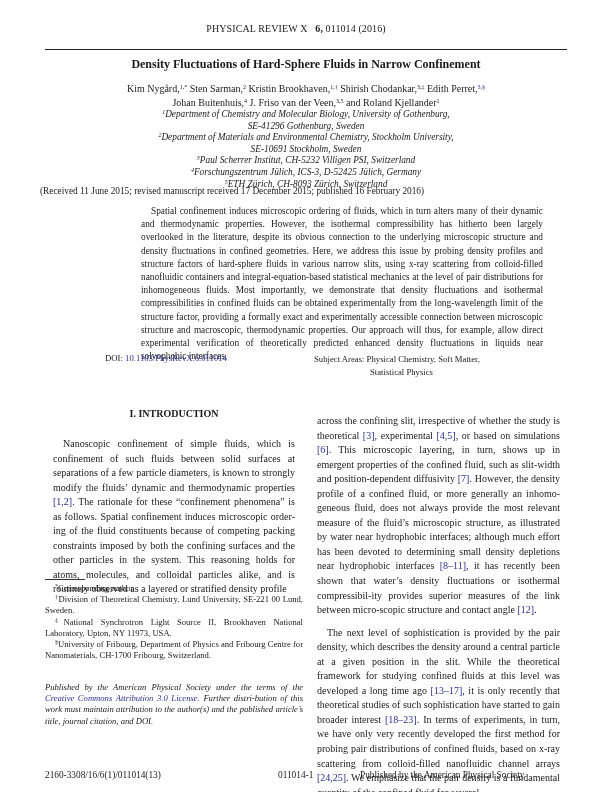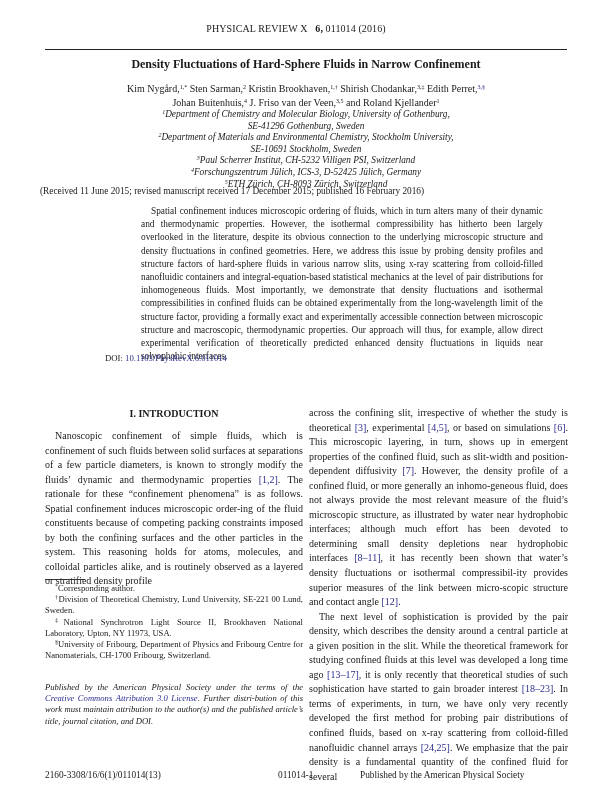--- a/index.html
+++ b/index.html
@@ -16,21 +16,21 @@
   .received { top: 186px; left: 40px; width: 532px; text-align: left; font-size: 9.3px; }
   .abstract { top: 205px; left: 105px; width: 402px; font-size: 9.3px; line-height: 13.2px; text-align: justify; text-indent: 10px; margin-left: 36px; }
   .doi { top: 353px; left: 105px; font-size: 8.7px; }
   .link { color: #2b2d8c; }
   .subject { top: 353px; left: 314px; font-size: 8.7px; line-height: 13px; }
   .subject .indent { padding-left: 56px; }
   .section-heading { top: 408px; left: 45px; width: 258px; text-align: center; font-weight: bold; font-size: 10px; }
   .col { font-size: 10px; line-height: 14.55px; text-align: justify; hyphens: manual; }
   .col-left { top: 429px; left: 45px; width: 258px; }
   .col-right { top: 406px; left: 309px; width: 259px; }
-  .col p { margin: 0; text-indent: 10px; font-family: Liberation Serif, serif; }
+  .col p { margin: 8px; text-indent: 10px; font-family: Liberation Serif, serif; }
   .col p.noindent { text-indent: 0; }
   .fn-rule { top: 579px; left: 45px; width: 40px; border-top: 0.8px solid #333; }
   .footnotes { top: 583px; left: 45px; width: 258px; font-size: 8.6px; line-height: 11.2px; text-align: justify; }
   .footnotes p { margin: 0; text-indent: 10px; }
   .footnotes p.noindent { text-indent: 0; }
   .license { top: 682px; left: 45px; width: 258px; font-size: 8.6px; line-height: 11.2px; font-style: italic; text-align: justify; }
   .footer { top: 770px; font-size: 9.3px; }
   .footer-left { left: 45px; }
   .footer-center { left: 278px; }
   .footer-right { left: 360px; }
@@ -71,20 +71,22 @@
 <div class="abs received">(Received 11 June 2015; revised manuscript received 17 December 2015; published 16 February 2016)</div>
 
 <div class="abs abstract">Spatial confinement induces microscopic ordering of fluids, which in turn alters many of their dynamic and thermodynamic properties. However, the isothermal compressibility has hitherto been largely overlooked in the literature, despite its obvious connection to the underlying microscopic structure and density fluctuations in confined geometries. Here, we address this issue by probing density profiles and structure factors of hard-sphere fluids in various narrow slits, using x-ray scattering from colloid-filled nanofluidic containers and integral-equation-based statistical mechanics at the level of pair distributions for inhomogeneous fluids. Most importantly, we demonstrate that density fluctuations and isothermal compressibilities in confined fluids can be obtained experimentally from the long-wavelength limit of the structure factor, providing a formally exact and experimentally accessible connection between microscopic structure and macroscopic, thermodynamic properties. Our approach will thus, for example, allow direct experimental verification of theoretically predicted enhanced density fluctuations in liquids near solvophobic interfaces.</div>
 
 <div class="abs doi">
   <span>DOI:</span>
   <span class="link">10.1103/PhysRevX.6.011014</span>
 </div>
 
 <div class="abs subject">
+  <div><span>Subject Areas:</span> <span>Physical Chemistry, Soft Matter,</span></div>
+  <div class="indent">Statistical Physics</div>
 </div>
 
 <div class="abs section-heading">I. INTRODUCTION</div>
 
 <div class="abs col col-left">
   <p><span>Nanoscopic confinement of simple fluids, which is confinement of such fluids between solid surfaces at separations of a few particle diameters, is known to strongly modify the fluids’ dynamic and thermodynamic properties </span><span class="link">[1,2]</span><span>. The rationale for these “confinement phenomena” is as follows. Spatial confinement induces microscopic order-ing of the fluid constituents because of competing packing constraints imposed by both the confining surfaces and the other particles in the system. This reasoning holds for atoms, molecules, and colloidal particles alike, and is routinely observed as a layered or stratified density profile</span></p>
 </div>
 
 <div class="abs fn-rule"></div>
 <div class="abs footnotes">

